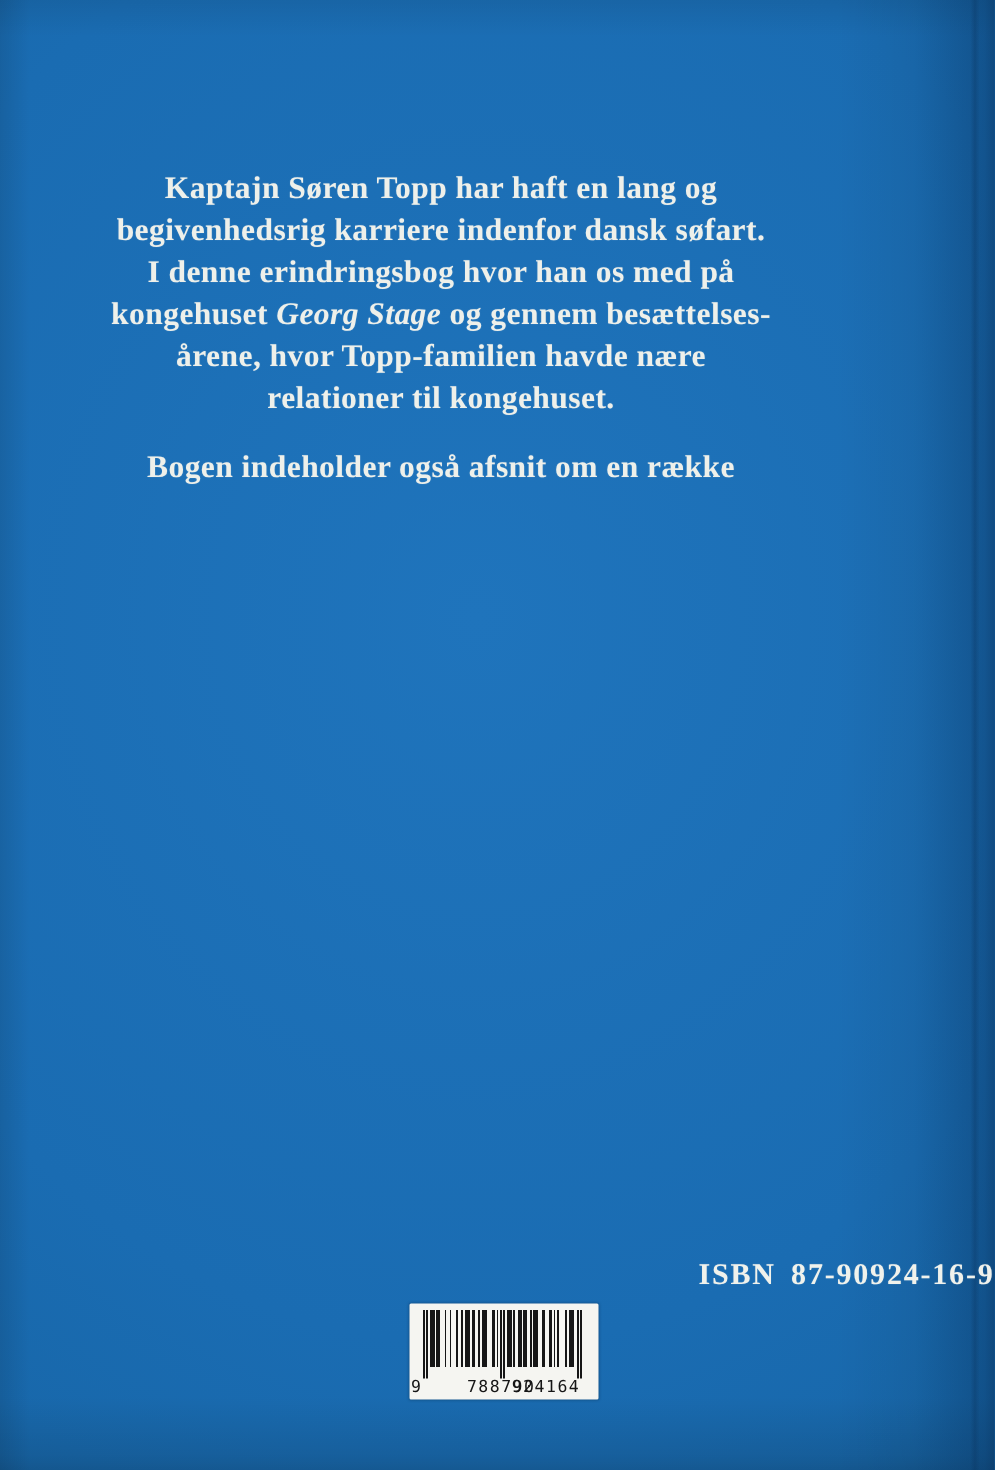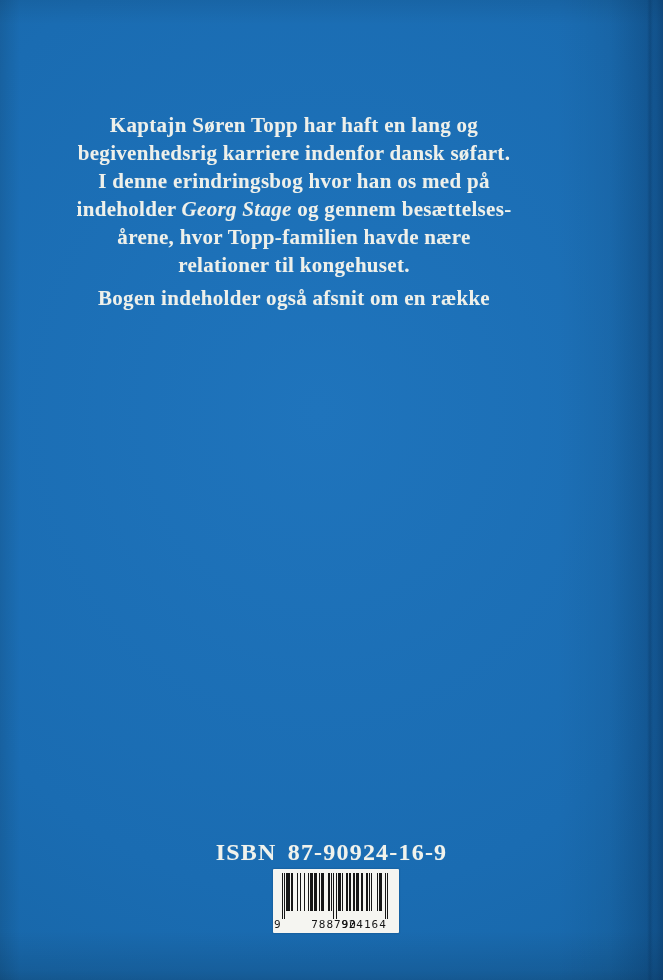--- a/index.html
+++ b/index.html
@@ -40,32 +40,32 @@
     width: 588px;
     text-align: center;
     color: #eef0ea;
     font-family: "Liberation Serif", "DejaVu Serif", serif;
     font-weight: bold;
     font-size: 21px;
     line-height: 28px;
     letter-spacing: 0.3px;
     text-shadow: 0 0 1px rgba(230,240,250,0.25);
   }
-  .para + .para { margin-top: 5px; }
+  .para + .para { margin-top: 18px; }
   .ital { font-style: italic; }
   .isbn {
     position: absolute;
     left: 0;
     top: 839px;
     width: 663px;
-    text-align: center;
+    text-align: right;
     color: #f0f2ec;
     font-family: "Liberation Serif", "DejaVu Serif", serif;
     font-weight: bold;
-    font-size: 24px;
+    font-size: 20px;
     letter-spacing: 1.2px;
     word-spacing: 4px;
     text-shadow: 0 0 1px rgba(230,240,250,0.25);
   }
   .barcode-label {
     position: absolute;
     left: 273px;
     top: 869px;
     width: 126px;
     height: 64px;
@@ -99,21 +99,21 @@
 <body>
 
 <div class="cover">
   <div class="hinge"></div>
 
   <div class="blurb">
       <div class="para">
         <div class="line"><span>Kaptajn Søren Topp har haft en lang og</span></div>
         <div class="line"><span>begivenhedsrig karriere indenfor dansk søfart.</span></div>
         <div class="line"><span>I denne erindringsbog hvor han os med på</span></div>
-        <div class="line"><span>indeholder </span><span class="ital">Georg Stage</span><span> og gennem besættelses-</span></div>
+        <div class="line"><span>kongehuset </span><span class="ital">Georg Stage</span><span> og gennem besættelses-</span></div>
         <div class="line"><span>årene, hvor Topp-familien havde nære</span></div>
         <div class="line"><span>relationer til kongehuset.</span></div>
       </div>
       <div class="para">
         <div class="line"><span>Bogen indeholder også afsnit om en række</span></div>
       </div>
     </div>
 
   <div class="isbn">ISBN 87-90924-16-9</div>
 

